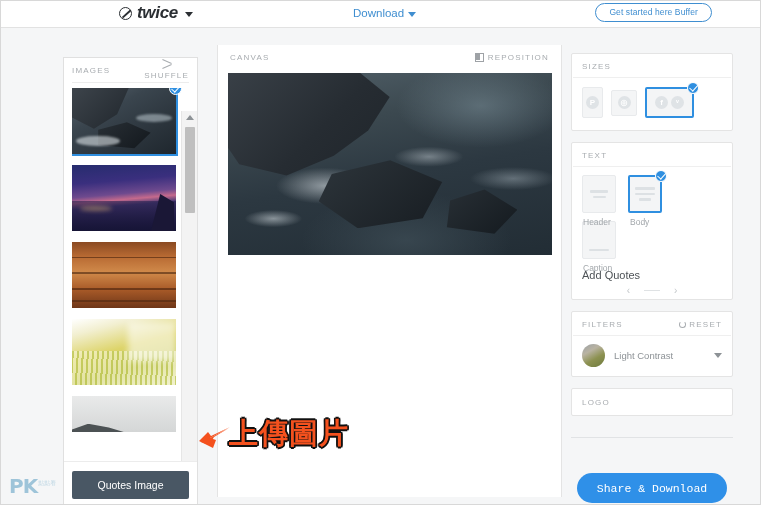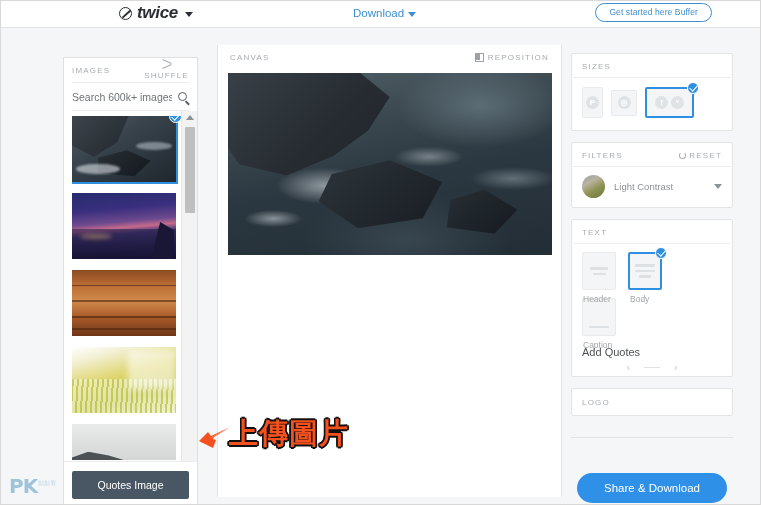--- a/index.html
+++ b/index.html
@@ -318,21 +318,21 @@
   .logo-card .card-title { padding: 9px 0 0 10px; display:block; border:none; }
 
   .divider {
     position: absolute; left: 0; top: 384px; width: 162px;
     height: 1px; background: #e1e3e5;
   }
   .share-btn {
     position: absolute; left: 6px; top: 420px;
     width: 150px; height: 30px; border: none; border-radius: 15px;
     background: #2f90e8; color: #fff; font-size: 11.5px; cursor: pointer;
-    font-family: Liberation Sans, sans-serif;
+    font-family: Liberation Mono, monospace;
   }
 
   
   .anno-text {
     position: absolute; left: 228px; top: 413px;
     font-size: 29px; font-weight: bold;
     color: #f4511e;
     font-family: "DejaVu Sans", sans-serif;
     letter-spacing: 1px;
     text-shadow:
@@ -382,24 +382,20 @@
       <span class="panel-head-label">IMAGES</span>
       <span class="shuffle-wrap">
         <span class="shuffle-ico">
             <i></i>
             <i></i>
           </span>
         <span class="panel-head-label">SHUFFLE</span>
       </span>
     </div>
 
-    <div class="search-row">
-      <input class="search-input" type="text" placeholder="Search 600k+ images" style="">
-      <span class="mag"></span>
-    </div>
 
     <div class="thumb-area">
       <div class="thumb sel" style="background:linear-gradient(150deg,#5a6670 0%,#3a454e 35%,#2b343c 70%,#1f272e 100%);">
         <span style="position:absolute;left:0;top:0;width:62%;height:72%;background:linear-gradient(135deg,#3d444b,#1c2228);clip-path:polygon(0 0,88% 0,70% 55%,34% 86%,0 62%);"></span>
         <span style="position:absolute;left:18%;top:52%;width:60%;height:40%;background:linear-gradient(140deg,#2b3238,#12171c);clip-path:polygon(12% 28%,58% 0,96% 40%,70% 98%,12% 86%);"></span>
         <span style="position:absolute;left:4%;top:72%;width:42%;height:16%;background:rgba(235,242,246,.55);border-radius:50%;filter:blur(1px);"></span>
         <span style="position:absolute;left:62%;top:40%;width:34%;height:12%;background:rgba(220,232,240,.45);border-radius:50%;filter:blur(1px);"></span>
         <span class="check"></span>
       </div>
 
@@ -473,66 +469,66 @@
             <span class="circ-ico">f</span>
             <span class="circ-ico">ᵛ</span>
           </span>
           <span class="check sm"></span>
         </div>
       </div>
     </div>
 
     <div class="card">
       <div class="card-head">
+        <span class="card-title">TEXT</span>
+      </div>
+      <div class="text-body">
+        <div class="tcard header">
+          <span class="bar" style="width:18px;"></span>
+          <span class="bar" style="width:13px;"></span>
+        </div>
+        <div class="tcard body">
+          <span class="bar" style="width:20px;"></span>
+          <span class="bar" style="width:20px;"></span>
+          <span class="bar" style="width:12px;"></span>
+          <span class="check sm"></span>
+        </div>
+        <div class="tcard caption">
+          <span class="bar" style="width:20px;"></span>
+        </div>
+
+        <span class="tlabel header">Header</span>
+        <span class="tlabel body">Body</span>
+        <span class="tlabel caption">Caption</span>
+
+        <span class="add-quotes">Add Quotes</span>
+
+        <div class="pager">
+          <span class="pg">‹</span>
+          <span class="pg-line"></span>
+          <span class="pg">›</span>
+        </div>
+      </div>
+    </div>
+
+    <div class="card">
+      <div class="card-head">
         <span class="card-title">FILTERS</span>
         <span class="reset-wrap">
           <span class="reset-ico"></span>
           <span class="card-title">RESET</span>
         </span>
       </div>
       <div class="filter-row">
         <span class="filter-thumb"></span>
         <span class="filter-name">Light Contrast</span>
         <span class="chev-down"></span>
       </div>
     </div>
 
-    <div class="card">
-      <div class="card-head">
-        <span class="card-title">TEXT</span>
-      </div>
-      <div class="text-body">
-        <div class="tcard header">
-          <span class="bar" style="width:18px;"></span>
-          <span class="bar" style="width:13px;"></span>
-        </div>
-        <div class="tcard body">
-          <span class="bar" style="width:20px;"></span>
-          <span class="bar" style="width:20px;"></span>
-          <span class="bar" style="width:12px;"></span>
-          <span class="check sm"></span>
-        </div>
-        <div class="tcard caption">
-          <span class="bar" style="width:20px;"></span>
-        </div>
-
-        <span class="tlabel header">Header</span>
-        <span class="tlabel body">Body</span>
-        <span class="tlabel caption">Caption</span>
-
-        <span class="add-quotes">Add Quotes</span>
-
-        <div class="pager">
-          <span class="pg">‹</span>
-          <span class="pg-line"></span>
-          <span class="pg">›</span>
-        </div>
-      </div>
-    </div>
-
     <div class="card logo-card">
       <span class="card-title">LOGO</span>
     </div>
 
     <div class="divider"></div>
     <button class="share-btn">Share &amp; Download</button>
   </div>
 
   <div class="anno-text">上傳圖片</div>
   <svg class="anno-arrow" viewBox="0 0 34 26">

